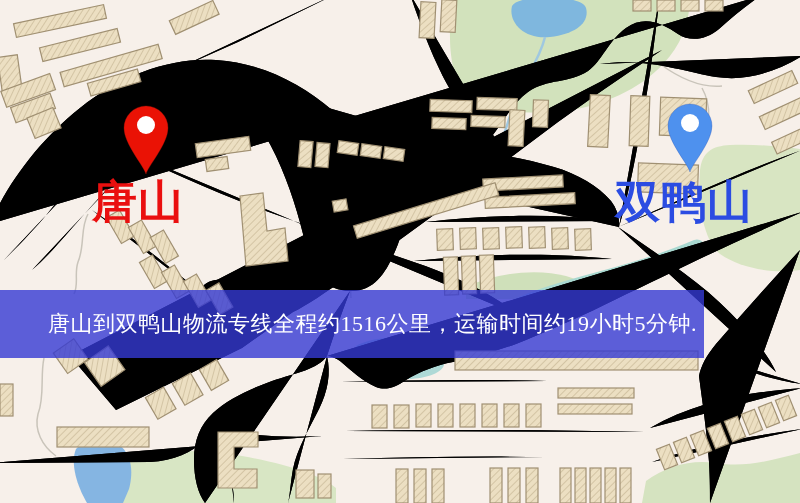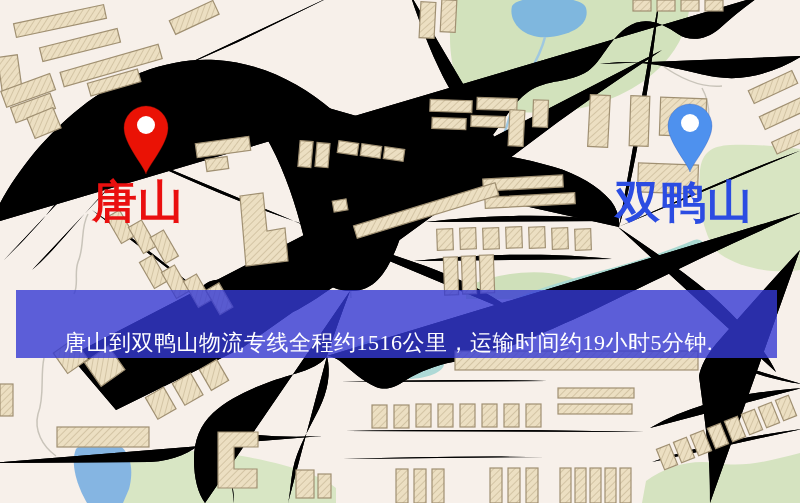--- a/index.html
+++ b/index.html
@@ -8,23 +8,23 @@
     width:800px;height:503px;
     overflow:hidden;
     font-family:"Liberation Sans",sans-serif;
     background:#f7f0ea;
   }
   .stage svg.map{position:absolute;left:0;top:0;}
   
   .bld rect,.bld path{fill:url(#bp);stroke:#a09072;stroke-width:1.2px;}
   
   .banner{
-    position:absolute;left:16px;top:290px;width:761px;height:68px;
+    position:absolute;left:0;top:290px;width:704px;height:68px;
     background:rgba(52,58,211,0.80);
-    display:flex;align-items:flex-end;
+    display:flex;align-items:center;
   }
   .banner span{
     padding-left:48px;
     color:#ffffff;
     font-family:"Liberation Serif",serif;
     font-size:22px;
     letter-spacing:0.5px;
     white-space:nowrap;
   }
   .city-label{

